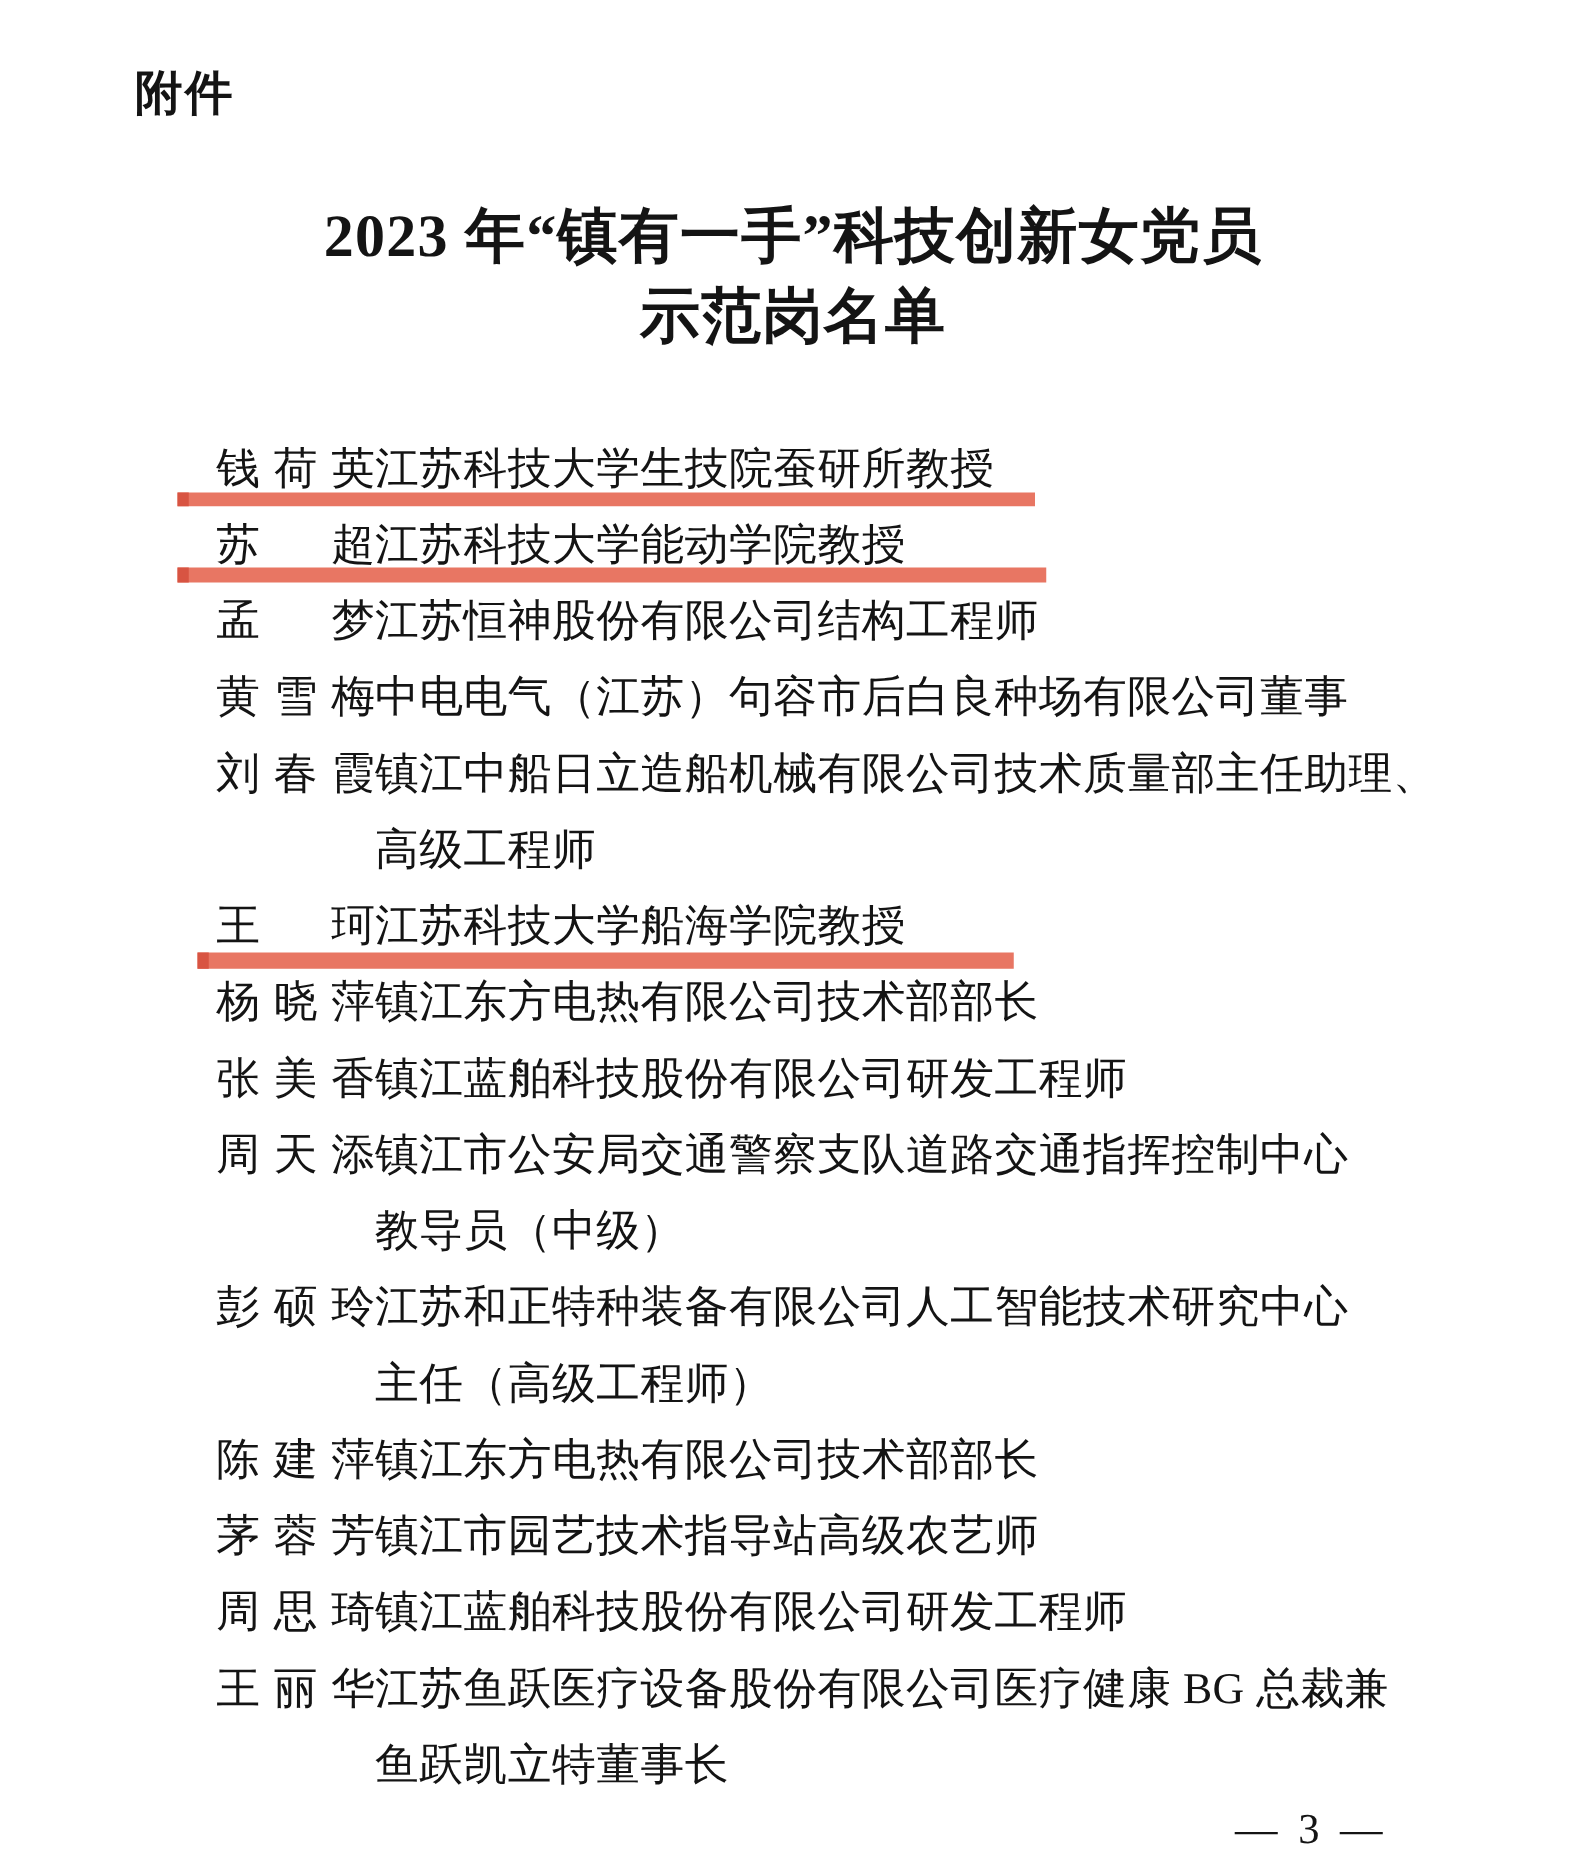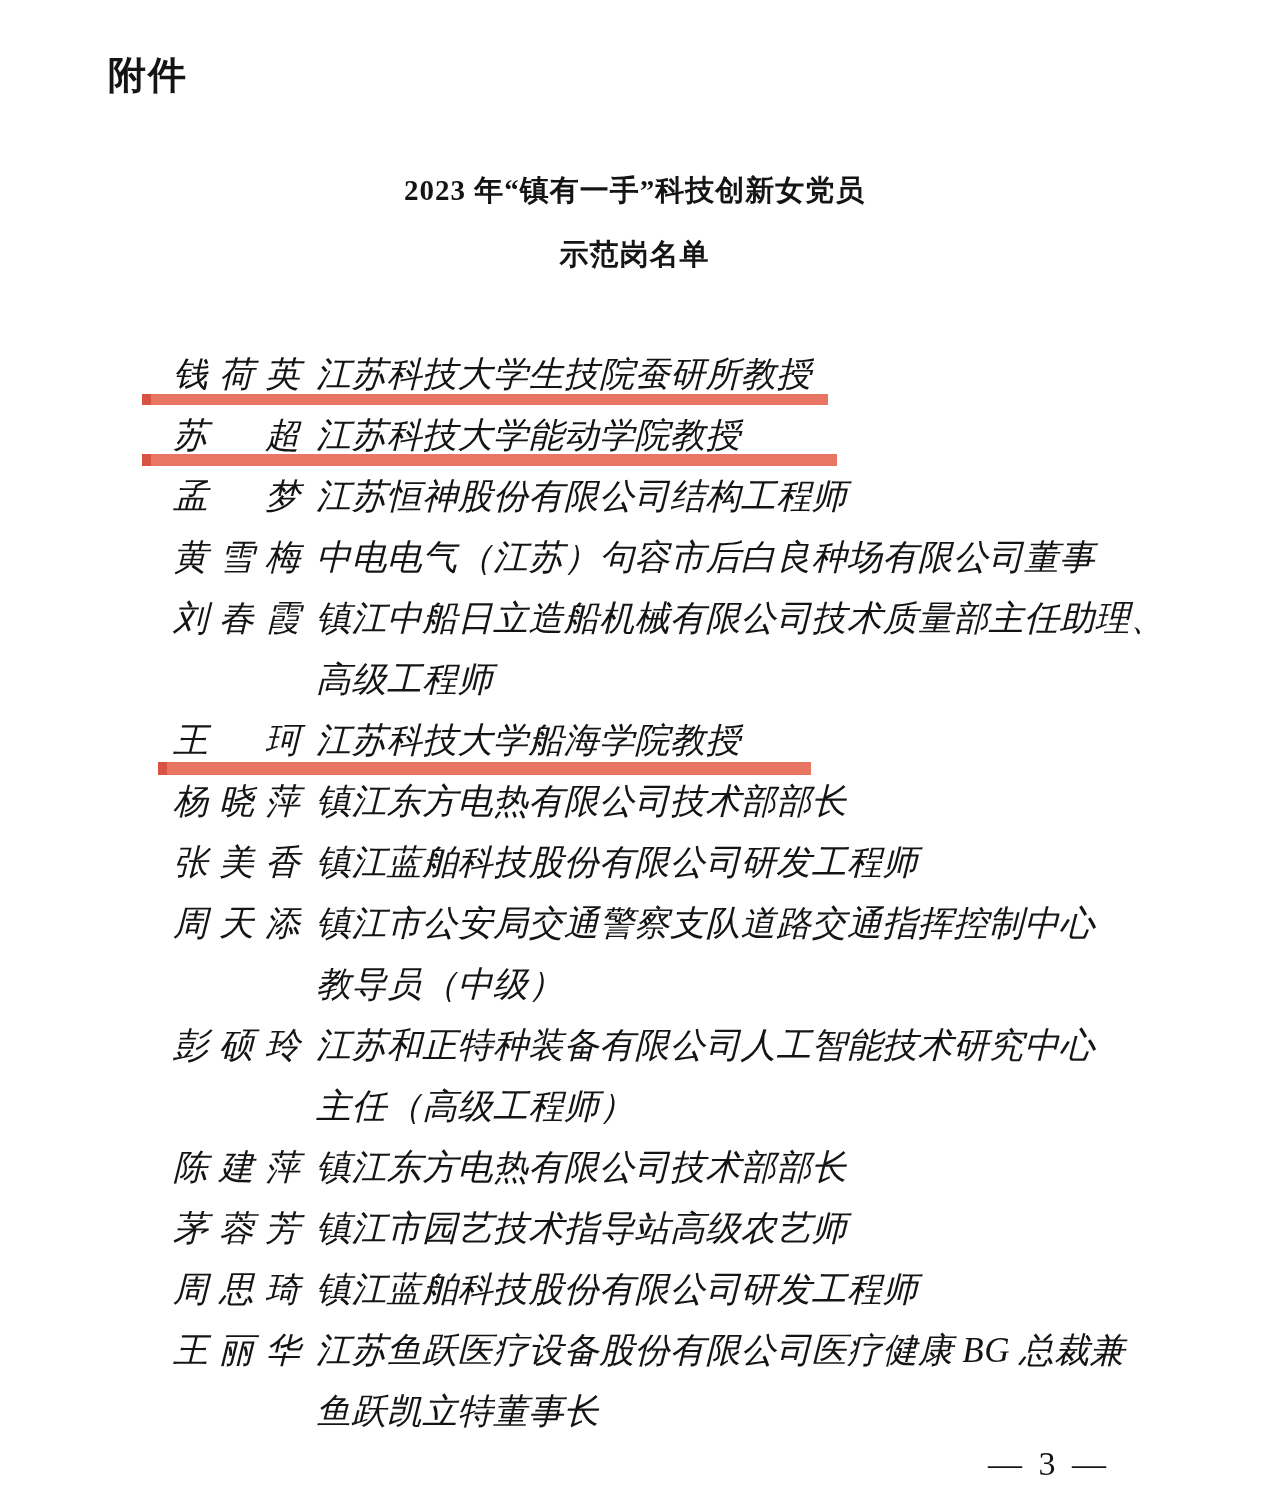--- a/index.html
+++ b/index.html
@@ -26,48 +26,47 @@
     font-size: 38px;
     line-height: 46px;
     font-weight: 700;
     font-family: "Liberation Sans", sans-serif;
     letter-spacing: 2px;
   }
   .title {
     margin-top: 60px;
     text-align: center;
     font-weight: 700;
-    font-size: 29px;
+    font-size: 48px;
     line-height: 64px;
     letter-spacing: 1px;
   }
   .list {
     margin-top: 58px;
     padding-left: 173px;
     padding-right: 39px;
     font-size: 35px;
     line-height: 61px;
-    font-style: italic;
   }
   .row {
     position: relative;
     display: flex;
     align-items: flex-start;
   }
   .name {
     display: inline-block;
     width: 127px;
     flex: 0 0 127px;
     text-align: justify;
     text-align-last: justify;
     -moz-text-align-last: justify;
     white-space: nowrap;
   }
   .desc {
-    margin-left: 16px;
+    margin-left: 0;
     white-space: pre-line;
     letter-spacing: 0.4px;
   }
   .redline {
     display: none;
     position: absolute;
     top: 50px;
     height: 11px;
     background: var(--red, #e87663);
     z-index: 2;

